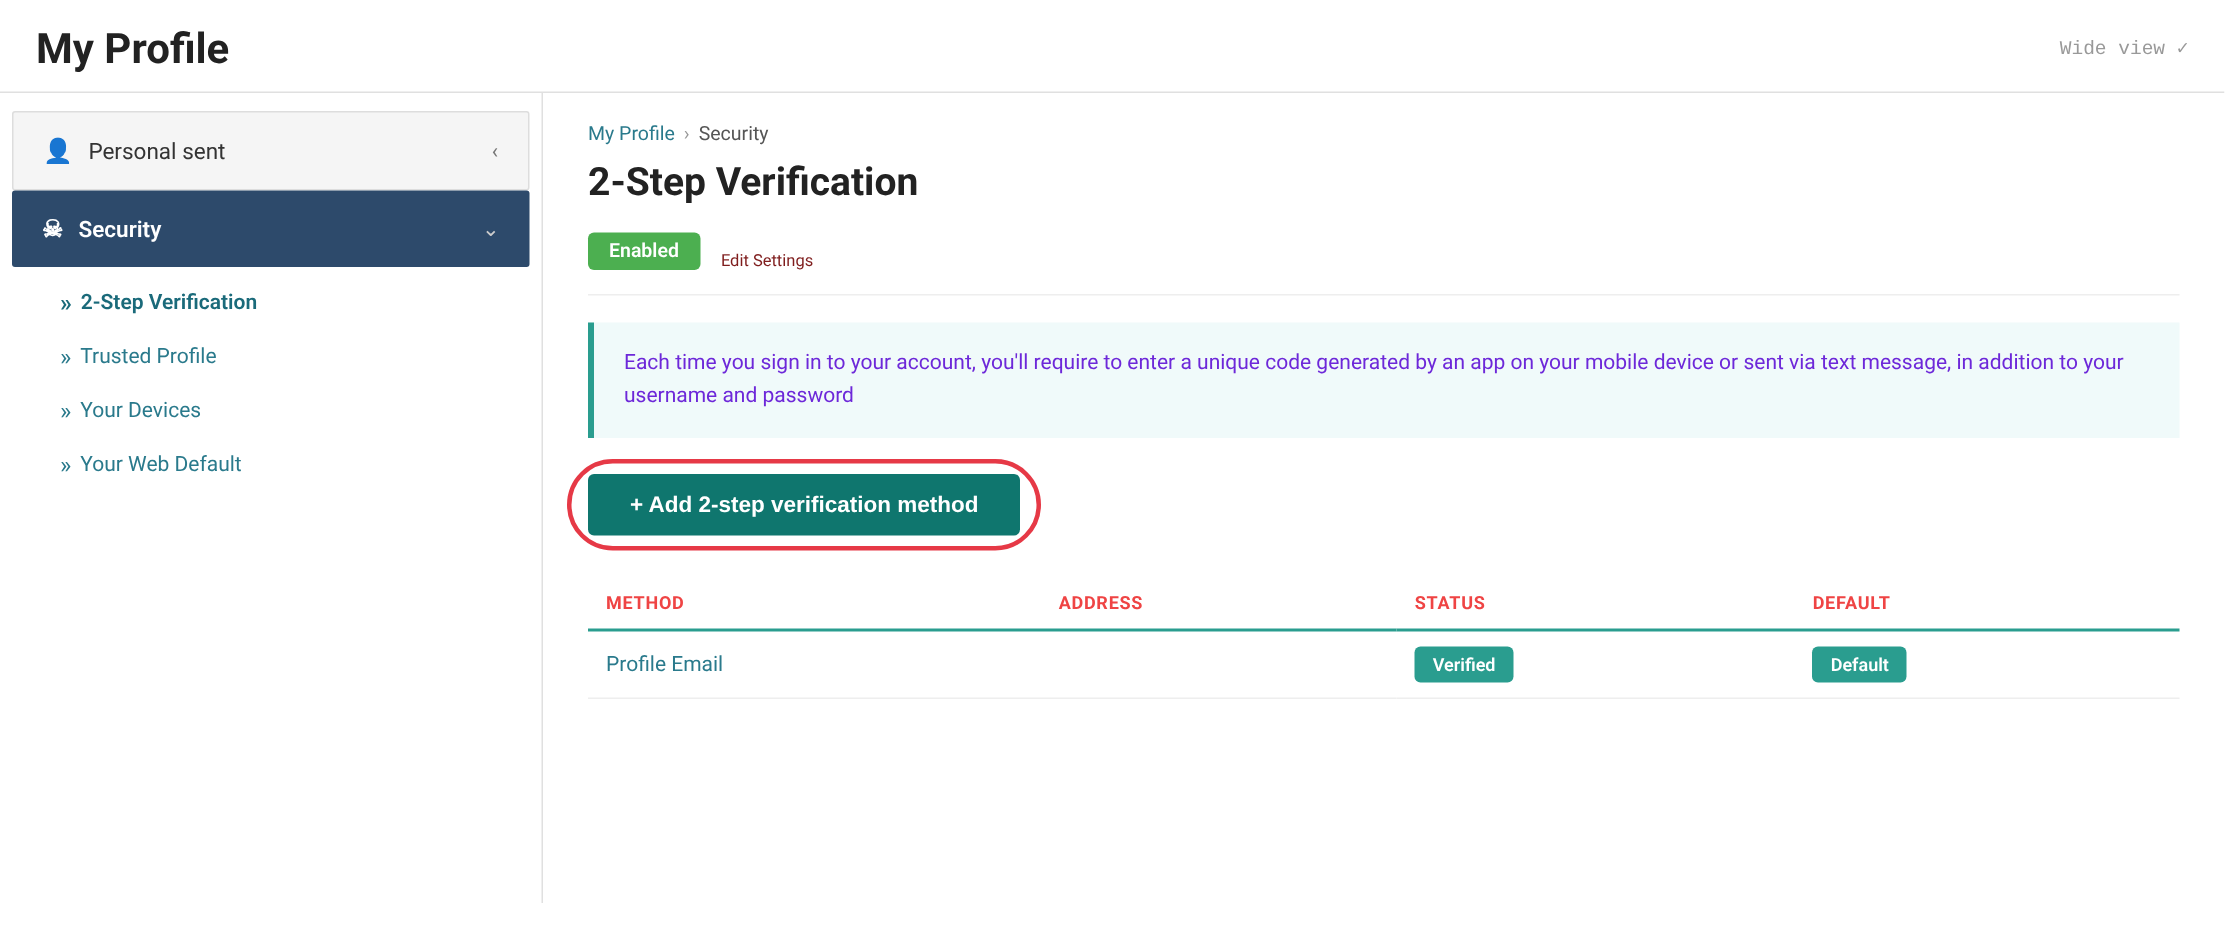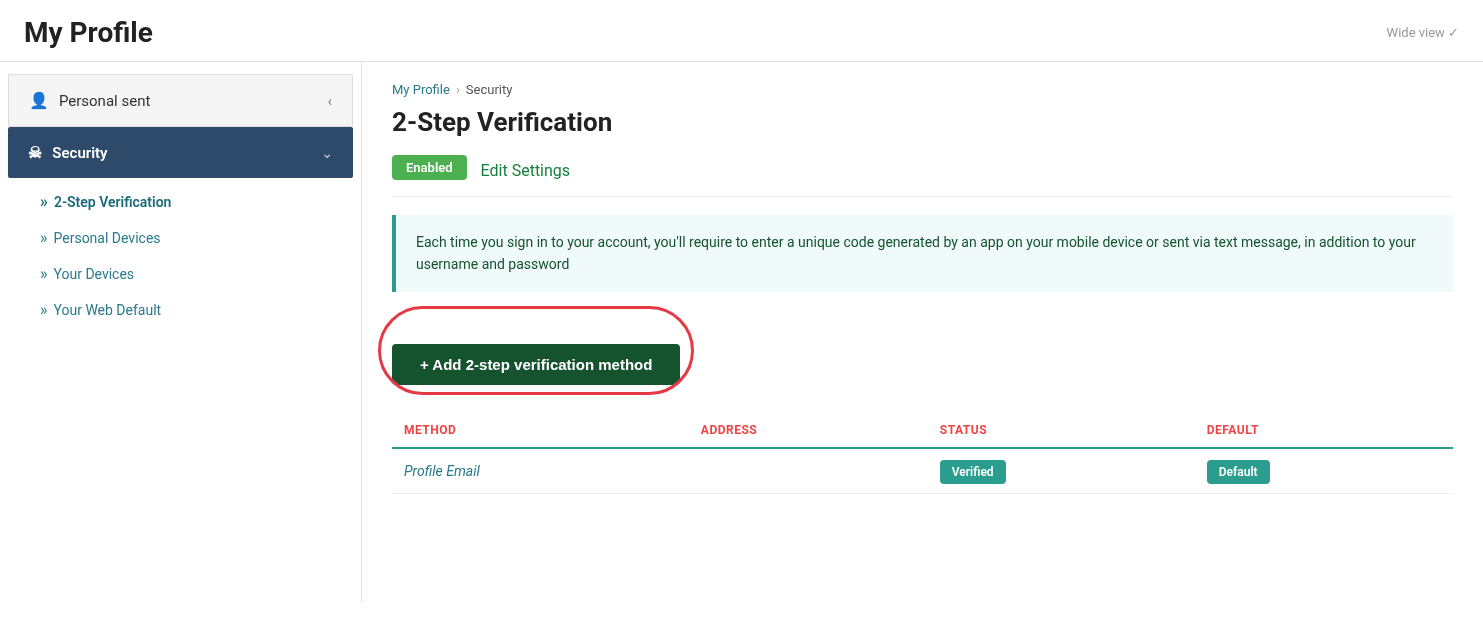--- a/index.html
+++ b/index.html
@@ -20,20 +20,21 @@
     .page-title {
       font-size: 28px;
       font-weight: 700;
       color: #222;
     }
     .wide-view-link {
       color: #999;
       font-size: 13px;
       cursor: pointer;
       text-decoration: none;
+      font-family: Liberation Mono, monospace;
     }
 
     .main-layout {
       display: flex;
       min-height: 540px;
     }
 
     
     .sidebar {
       width: 362px;
@@ -157,33 +158,33 @@
     .badge-enabled {
       background: #4caf50;
       color: #fff;
       padding: 5px 14px;
       border-radius: 4px;
       font-size: 13px;
       font-weight: 600;
     }
 
     .edit-settings-link {
-      color: #15803d;
-      font-size: 16px;
+      color: #7f1d1d;
+      font-size: 11px;
       cursor: pointer;
       text-decoration: none;
     }
 
     .info-box {
       border-left: 4px solid #2a9d8f;
       background: #f0fafa;
       padding: 16px 20px;
       margin-bottom: 24px;
       font-size: 14px;
-      color: #14532d;
+      color: #6d28d9;
       line-height: 1.6;
     }
 
     .add-method-wrapper {
       margin-bottom: 28px;
       position: relative;
       display: inline-block;
     }
 
     
@@ -192,32 +193,31 @@
       top: -10px;
       left: -14px;
       right: -14px;
       bottom: -10px;
       border: 3px solid #e63946;
       border-radius: 50px;
       pointer-events: none;
     }
 
     .add-method-btn {
-      background: #14532d;
+      background: #0f766e;
       color: #fff;
       border: none;
       padding: 12px 28px;
       font-size: 15px;
       font-weight: 600;
       border-radius: 4px;
       cursor: pointer;
       display: flex;
       align-items: center;
       gap: 8px;
-      margin-top: 28px;
     }
 
     
     .methods-table {
       width: 100%;
       border-collapse: collapse;
     }
     .methods-table thead tr {
       border-bottom: 2px solid #2a9d8f;
     }
@@ -234,21 +234,20 @@
       padding: 14px 12px;
       font-size: 14px;
       border-bottom: 1px solid #eee;
       color: #444;
     }
 
     .method-name-link {
       color: #2a7a8c;
       cursor: pointer;
       text-decoration: none;
-      font-style: italic;
     }
 
     .badge-verified {
       background: #2a9d8f;
       color: #fff;
       padding: 5px 12px;
       border-radius: 4px;
       font-size: 12px;
       font-weight: 600;
     }
@@ -289,21 +288,21 @@
       <span class="chevron">⌄</span>
     </div>
 
     <div class="sidebar-sub-items">
       <div class="sidebar-sub-item active">
         <span class="bullet">»</span>
         <span>2-Step Verification</span>
       </div>
       <div class="sidebar-sub-item">
         <span class="bullet">»</span>
-        <span>Personal Devices</span>
+        <span>Trusted Profile</span>
       </div>
       <div class="sidebar-sub-item">
         <span class="bullet">»</span>
         <span>Your Devices</span>
       </div>
       <div class="sidebar-sub-item">
         <span class="bullet">»</span>
         <span>Your Web Default</span>
       </div>
     </div>

